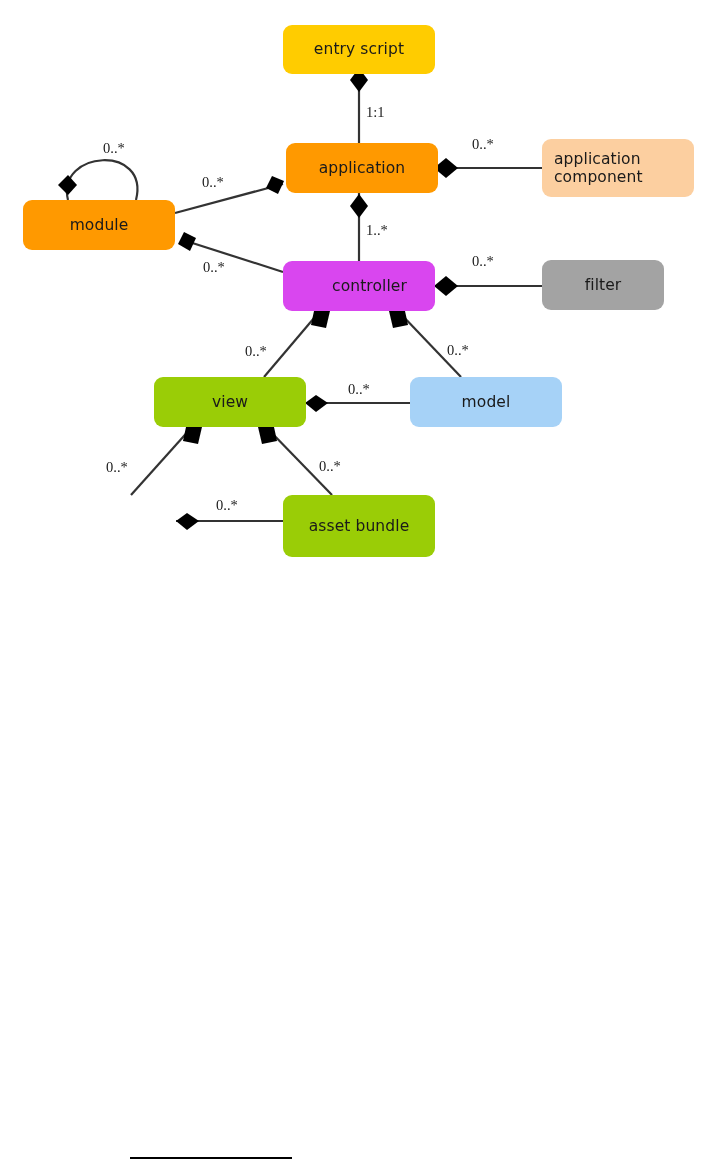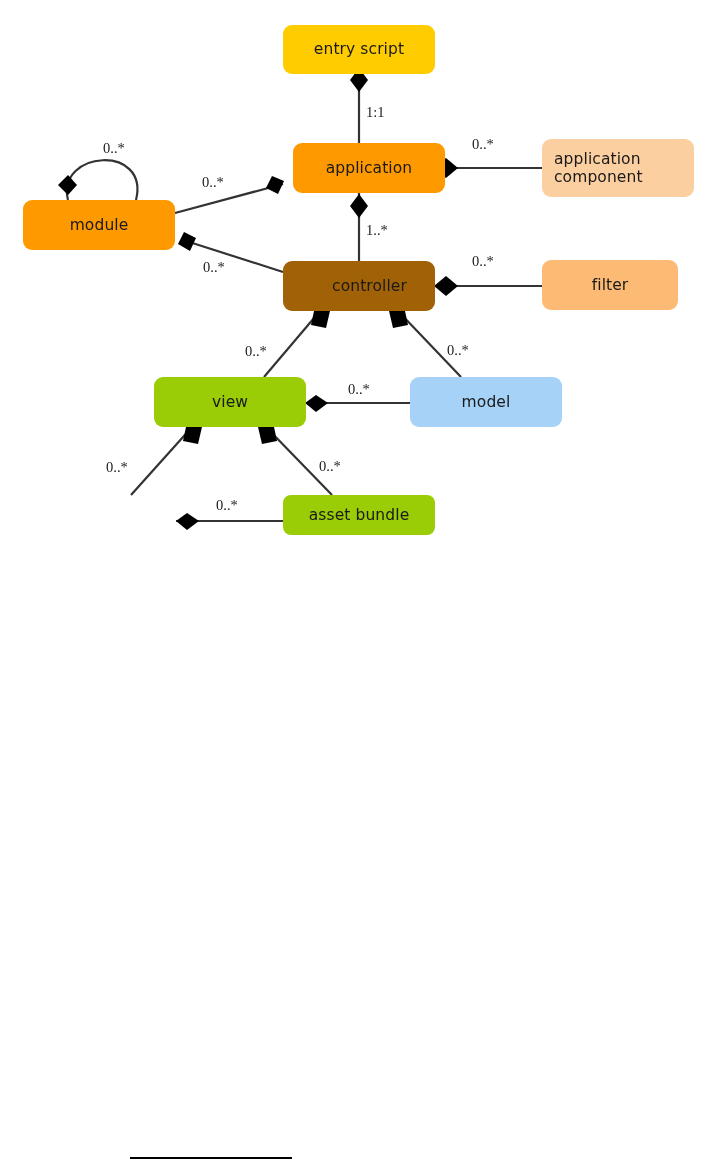--- a/index.html
+++ b/index.html
@@ -103,50 +103,50 @@
       <polygon points="186,427 202,427 198,444 183,441"></polygon>
       <polygon points="258,427 274,427 277,441 262,444"></polygon>
       <polygon points="187,513 199,521 187,530 176,521"></polygon>
     </g>
   </svg>
 
   <div class="node" style="left:283px; top:25px; width:152px; height:49px; background:#ffcc00;">
     <span>entry script</span>
   </div>
 
-  <div class="node" style="left:293px; top:143px; width:152px; height:50px; background:#ff9900;">
+  <div class="node" style="left:286px; top:143px; width:152px; height:50px; background:#ff9900;">
     <span>application</span>
   </div>
 
   <div class="node" style="left:542px; top:139px; width:152px; height:58px; background:#fccfa0; justify-content:flex-start; padding-left:12px; text-align:left;">
     <span style="max-width:110px; display:inline-block;">application component</span>
   </div>
 
   <div class="node" style="left:23px; top:200px; width:152px; height:50px; background:#ff9900;">
     <span>module</span>
   </div>
 
-  <div class="node" style="left:283px; top:261px; width:152px; height:50px; background:#a16207;padding-left:21px;">
+  <div class="node" style="left:283px; top:261px; width:152px; height:50px; background:#d946ef;padding-left:21px;">
     <span>controller</span>
   </div>
 
-  <div class="node" style="left:542px; top:260px; width:136px; height:50px; background:#fdba74;">
+  <div class="node" style="left:542px; top:260px; width:122px; height:50px; background:#a3a3a3;">
     <span>filter</span>
   </div>
 
   <div class="node" style="left:154px; top:377px; width:152px; height:50px; background:#9acd06;">
     <span>view</span>
   </div>
 
   <div class="node" style="left:410px; top:377px; width:152px; height:50px; background:#a6d2f7;">
     <span>model</span>
   </div>
 
 
-  <div class="node" style="left:283px; top:495px; width:152px; height:40px; background:#9acd06;border-radius:8px;">
+  <div class="node" style="left:283px; top:495px; width:152px; height:62px; background:#9acd06;">
     <span>asset bundle</span>
   </div>
 
   <div class="edge-label" style="left:366px; top:104px;">1:1</div>
 
   <div class="edge-label" style="left:472px; top:136px;">0..*</div>
 
   <div class="edge-label" style="left:202px; top:174px;">0..*</div>
 
   <div class="edge-label" style="left:103px; top:140px;">0..*</div>

